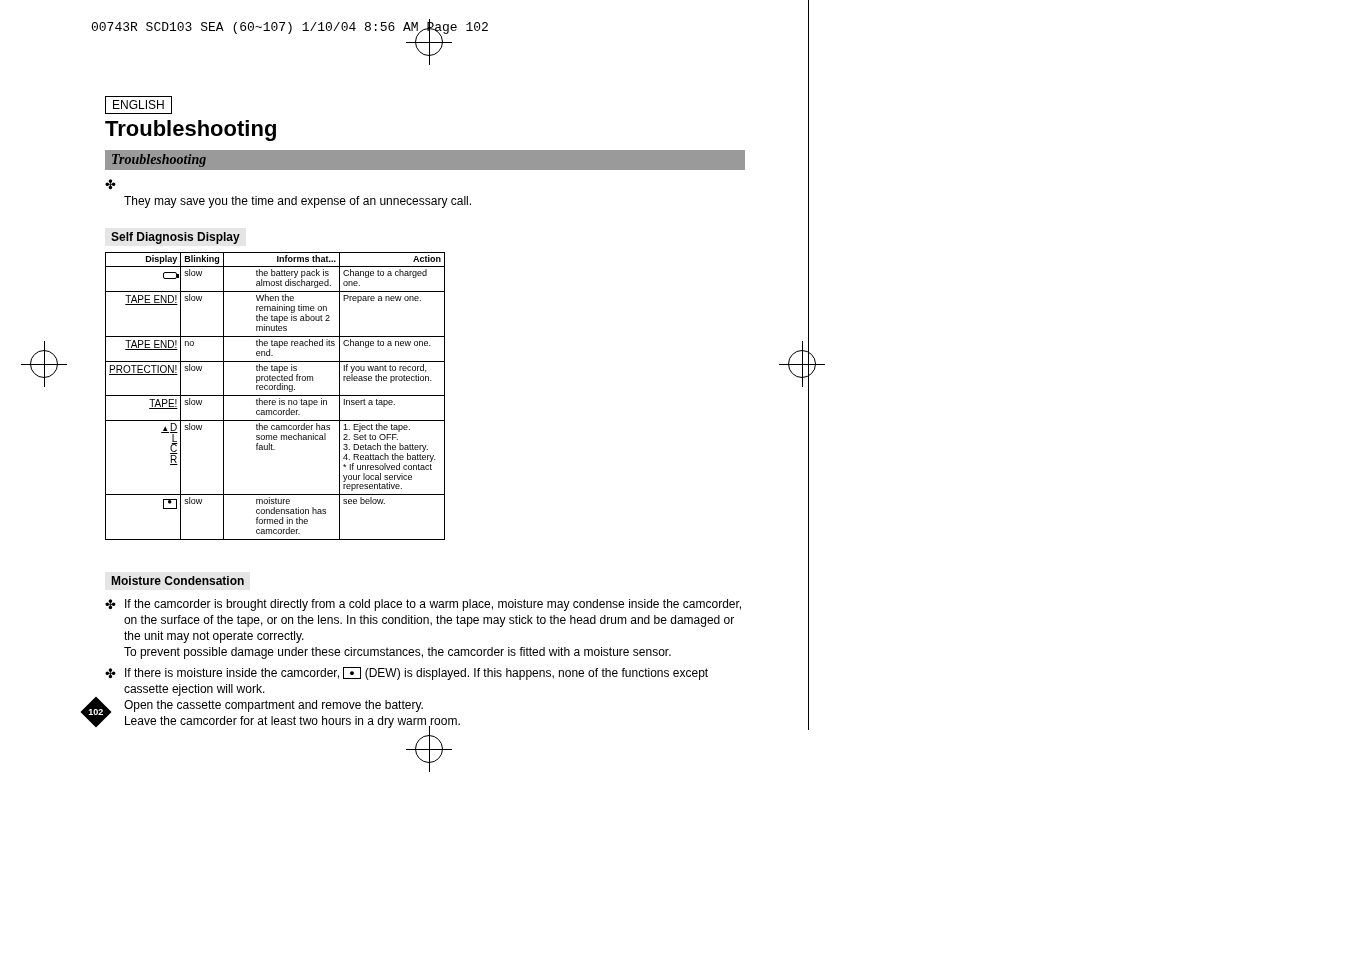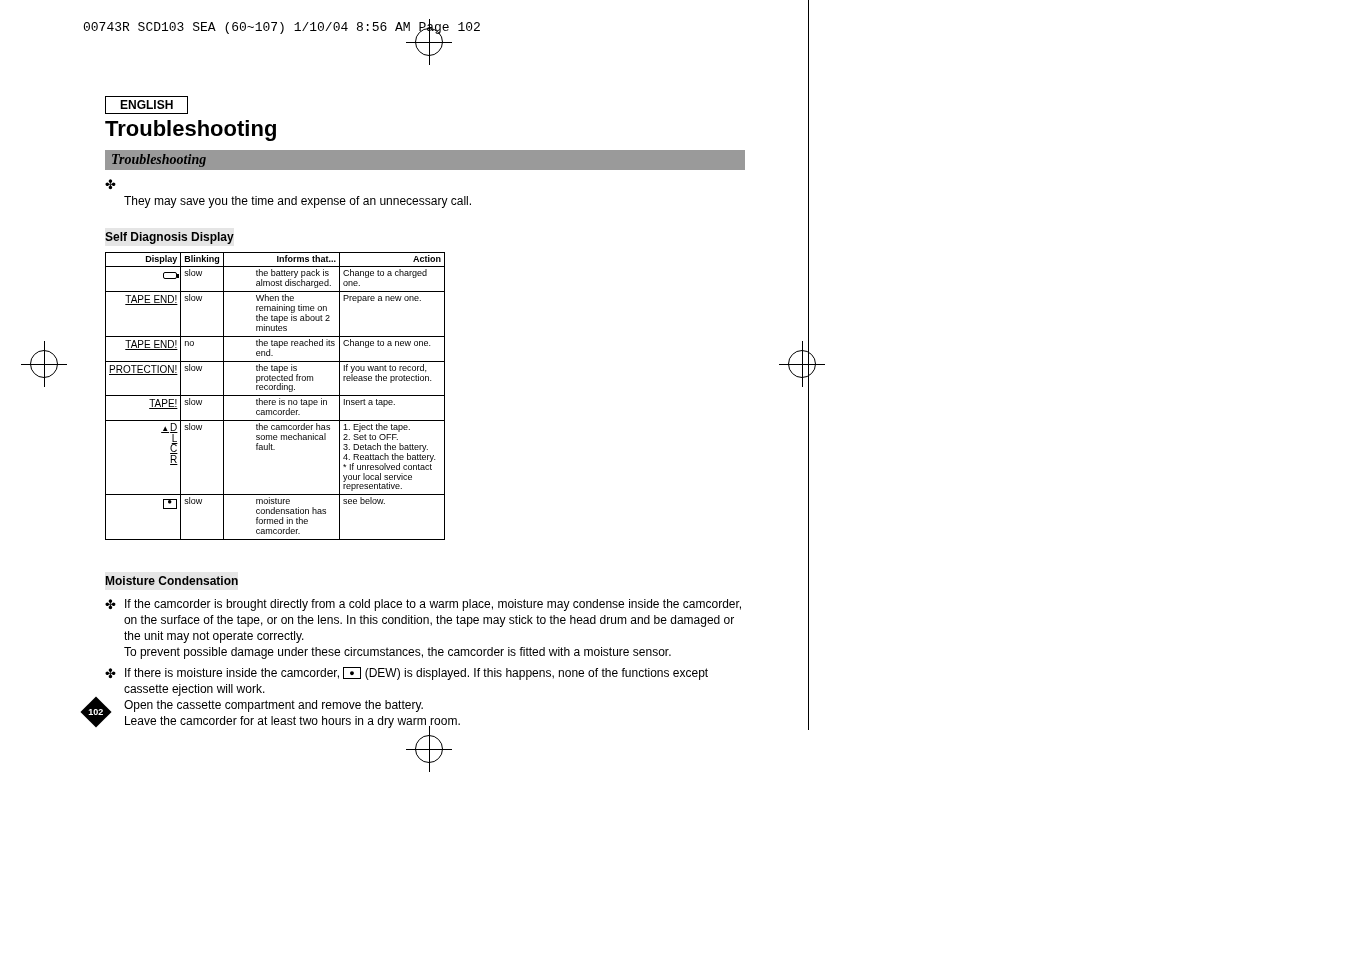--- a/index.html
+++ b/index.html
@@ -6,47 +6,47 @@
     body {
       font-family: Arial, Helvetica, sans-serif;
       background: #fff;
       width: 1351px;
       height: 954px;
       position: relative;
     }
     .header-line {
       position: absolute;
       top: 20px;
-      left: 83px;
+      left: 91px;
       font-family: 'Courier New', monospace;
       font-size: 13px;
       color: #000;
     }
     .crop-marks { position: absolute; }
     .crop-top { top: 28px; left: 415px; width: 28px; height: 28px; border: 0.5px solid #000; border-radius: 50%; }
     .crop-top::before { content: ""; position: absolute; top: 50%; left: -10px; right: -10px; border-top: 0.5px solid #000; }
     .crop-top::after { content: ""; position: absolute; left: 50%; top: -10px; bottom: -10px; border-left: 0.5px solid #000; }
     .crop-left { top: 350px; left: 30px; width: 28px; height: 28px; border: 0.5px solid #000; border-radius: 50%; }
     .crop-left::before { content: ""; position: absolute; top: 50%; left: -10px; right: -10px; border-top: 0.5px solid #000; }
     .crop-left::after { content: ""; position: absolute; left: 50%; top: -10px; bottom: -10px; border-left: 0.5px solid #000; }
     .crop-right { top: 350px; left: 788px; width: 28px; height: 28px; border: 0.5px solid #000; border-radius: 50%; }
     .crop-right::before { content: ""; position: absolute; top: 50%; left: -10px; right: -10px; border-top: 0.5px solid #000; }
     .crop-right::after { content: ""; position: absolute; left: 50%; top: -10px; bottom: -10px; border-left: 0.5px solid #000; }
     .crop-bottom { top: 735px; left: 415px; width: 28px; height: 28px; border: 0.5px solid #000; border-radius: 50%; }
     .crop-bottom::before { content: ""; position: absolute; top: 50%; left: -10px; right: -10px; border-top: 0.5px solid #000; }
     .crop-bottom::after { content: ""; position: absolute; left: 50%; top: -10px; bottom: -10px; border-left: 0.5px solid #000; }
     .vline { position: absolute; top: 0; left: 808px; width: 0; height: 730px; border-left: 0.5px solid #000; }
     .page-content { position: absolute; top: 95px; left: 105px; width: 640px; }
-    .lang-box { display: inline-block; border: 1.5px solid #000; padding: 1px 14px; font-weight: bold; font-size: 12px; }
+    .lang-box { display: inline-block; border: 1.5px solid #000; padding: 1px 6px; font-weight: normal; font-size: 12px; }
     .title { font-size: 22px; font-weight: bold; margin-top: 2px; }
     .section-bar { background: #9a9a9a; color: #000; font-style: italic; font-weight: bold; font-size: 14px; padding: 2px 6px; margin-top: 8px; font-family: 'Times New Roman', serif; }
     .intro { font-size: 12px; margin-top: 6px; line-height: 1.4; }
     .bullet-row { display: flex; gap: 8px; margin-top: 4px; }
     .bullet { font-size: 13px; flex-shrink: 0; }
-    .subhead { background: #e5e5e5; display: inline-block; font-weight: bold; font-size: 12px; padding: 2px 0; margin-top: 18px; }
+    .subhead { background: #e5e5e5; display: inline-block; font-weight: bold; font-size: 12px; padding: 2px 6px; margin-top: 18px; }
     .diag-table { border-collapse: collapse; margin-top: 6px; font-size: 9px; width: 340px; }
     .diag-table th, .diag-table td { border: 1px solid #000; padding: 2px 3px; vertical-align: top; line-height: 1.1; }
     .diag-table th { font-weight: bold; text-align: right; background: #fff; font-size: 9px; }
     .diag-table td:first-child { text-align: right; font-size: 10px; white-space: nowrap; text-decoration: underline; }
     .diag-table td:nth-child(2) { text-align: left; width: 28px; }
     .diag-table td:nth-child(3) { width: 130px; padding-left: 32px; }
     .diag-table td:nth-child(4) { width: 125px; }
     .moisture-section { margin-top: 14px; }
     .moisture-text { font-size: 12px; line-height: 1.35; margin-top: 6px; }
     .page-marker { position: absolute; bottom: 2px; left: -20px; width: 26px; height: 26px; }

